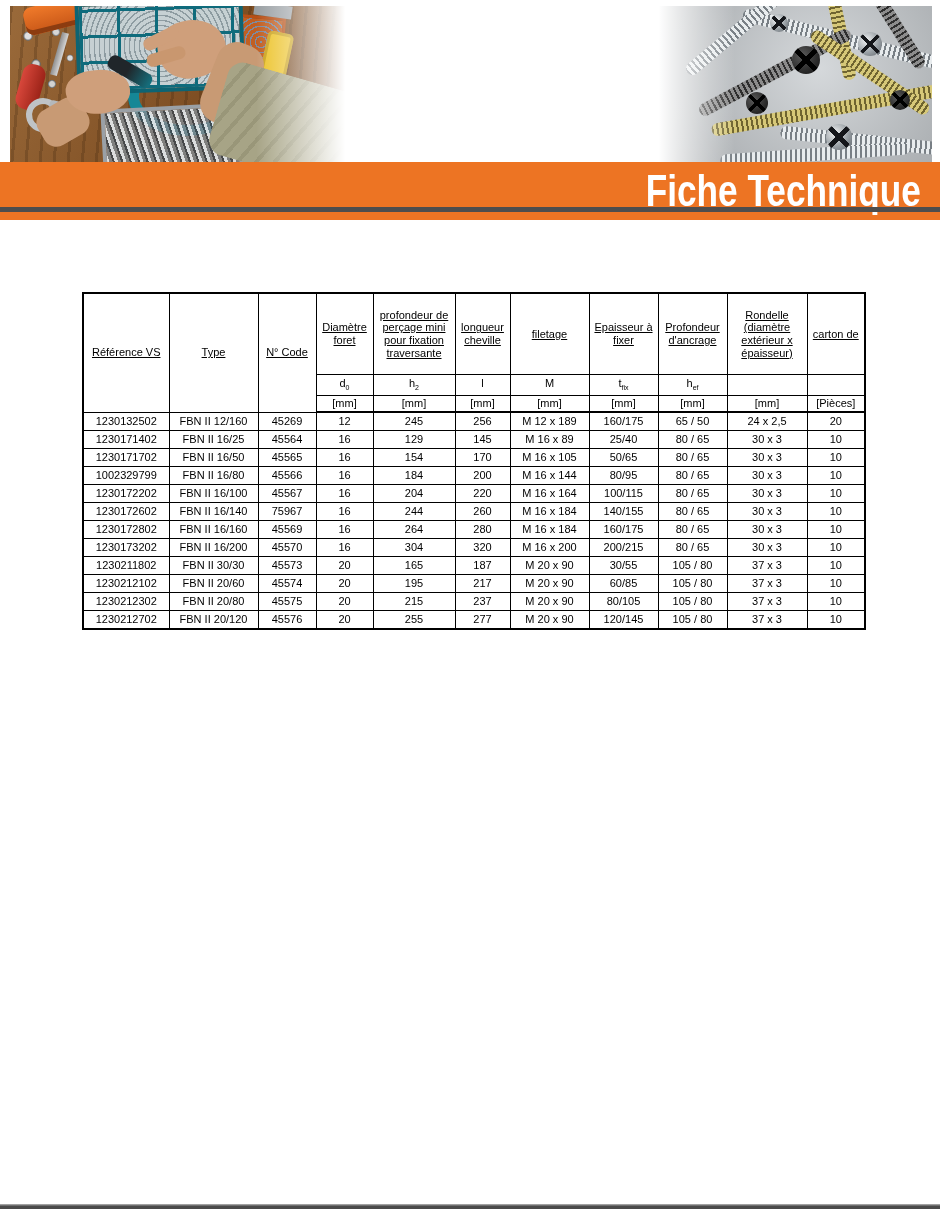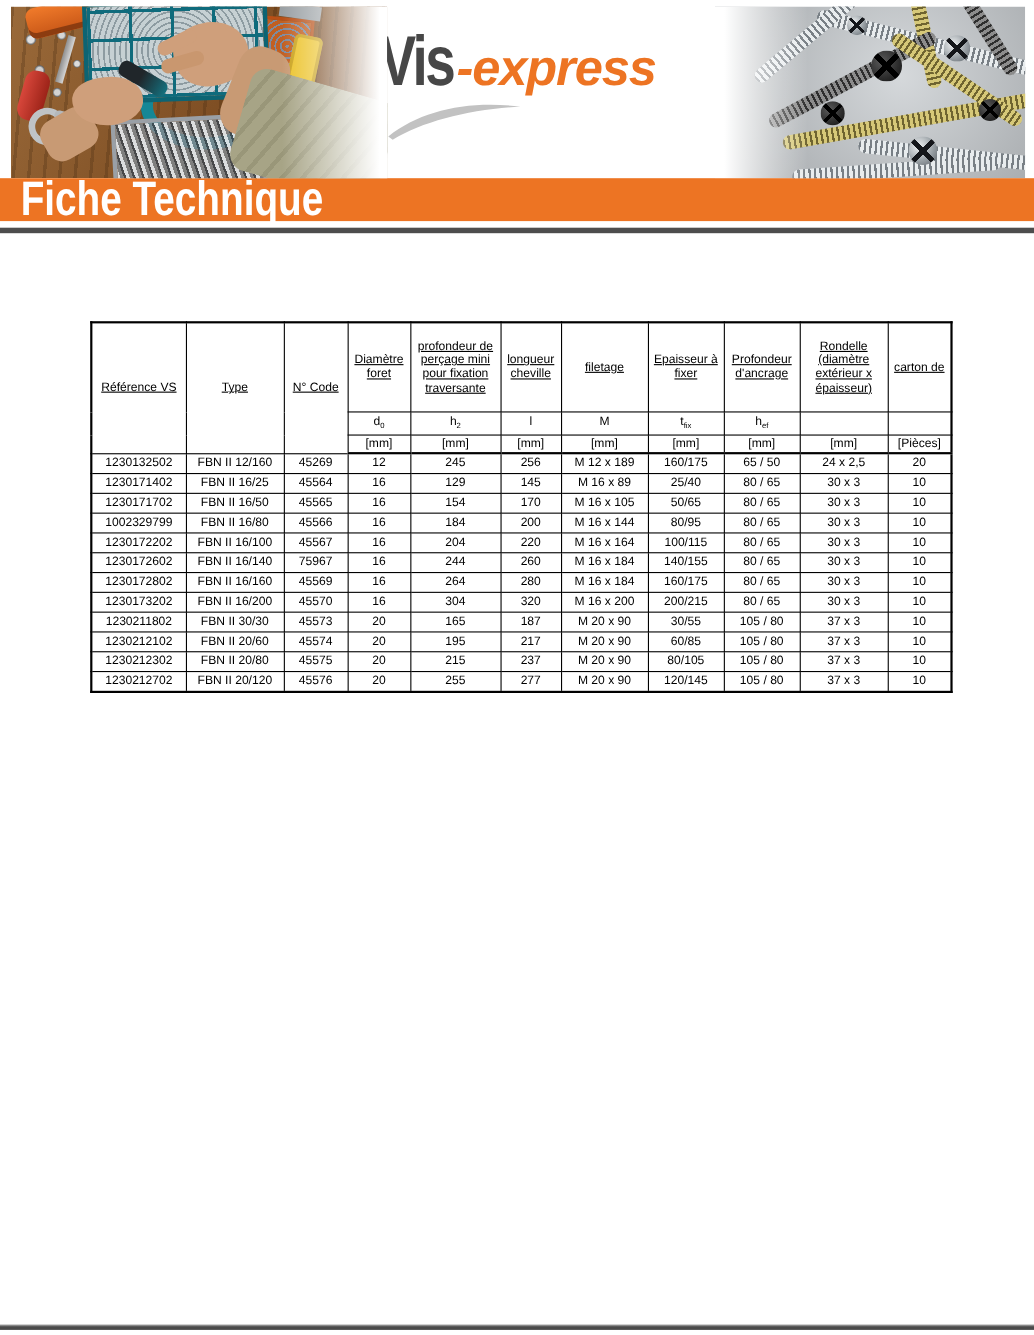--- a/index.html
+++ b/index.html
@@ -76,22 +76,22 @@
   
   .logo{position:absolute;left:345px;top:18px;width:270px;height:120px;}
   .logo-line{display:flex;align-items:baseline;white-space:nowrap;}
   .logo-primary{display:inline-block;font-size:64px;font-weight:bold;color:#474747;
     letter-spacing:-3px;transform:scaleX(.78);transform-origin:left bottom;}
   .logo-secondary{display:inline-block;font-size:46px;font-weight:bold;font-style:italic;
     color:var(--accent);letter-spacing:-1px;margin-left:-16px;}
   .swoosh{position:absolute;left:4px;top:70px;}
 
   
-  .banner{position:absolute;left:0;top:162px;width:940px;height:39px;background:var(--accent);
-    display:flex;align-items:center;justify-content:flex-start;}
+  .banner{position:absolute;left:0;top:162px;width:940px;height:58px;background:var(--accent);
+    display:flex;align-items:center;justify-content:flex-end;}
   .banner-title{color:#fff;font-weight:bold;font-size:40px;transform:scale(.88,1.1);letter-spacing:0;}
   .banner-bar{position:absolute;left:0;top:207px;width:940px;height:5px;background:var(--bar);}
   .footer-line{position:absolute;left:0;top:1204px;width:940px;height:5px;
     background:linear-gradient(#b9b9b9,#4a4a4a 45%,#4a4a4a);}
 
   
   .spec-table{position:absolute;left:82px;top:292px;border-collapse:collapse;table-layout:fixed;
     border:2px solid #000;font-size:11px;line-height:1.15;}
   .spec-table td{border:1px solid #000;text-align:center;vertical-align:middle;padding:0 2px;overflow:hidden;}
   .spec-table tr.names td{height:80px;text-decoration:underline;}
@@ -144,29 +144,20 @@
     <div class="screw silver" style="left:70px;top:142px;width:190px;transform:rotate(-4deg);"></div>
     <div class="head black" style="left:142px;top:40px;width:28px;height:28px;"></div>
     <div class="head" style="left:208px;top:26px;width:24px;height:24px;"></div>
     <div class="head black" style="left:96px;top:86px;width:22px;height:22px;"></div>
     <div class="head" style="left:176px;top:118px;width:26px;height:26px;"></div>
     <div class="head black" style="left:240px;top:84px;width:20px;height:20px;"></div>
     <div class="head" style="left:120px;top:8px;width:18px;height:18px;"></div>
     <div class="abs fade-l"></div>
   </div>
 
-  <div class="logo">
-    <div class="logo-line">
-      <span class="logo-primary">Vis</span>
-      <span class="logo-secondary">-express</span>
-    </div>
-    <svg class="swoosh" width="128" height="42" viewBox="0 0 128 42">
-      <path d="M4,36 C34,12 78,3 124,9 C80,11 36,22 8,39 Z" fill="#c2c2c2"></path>
-    </svg>
-  </div>
 
   <div class="banner">
     <span class="banner-title">Fiche Technique</span>
   </div>
   <div class="banner-bar"></div>
 
   <table class="spec-table">
     <colgroup>
       <col style="width:86px">
         <col style="width:89px">

